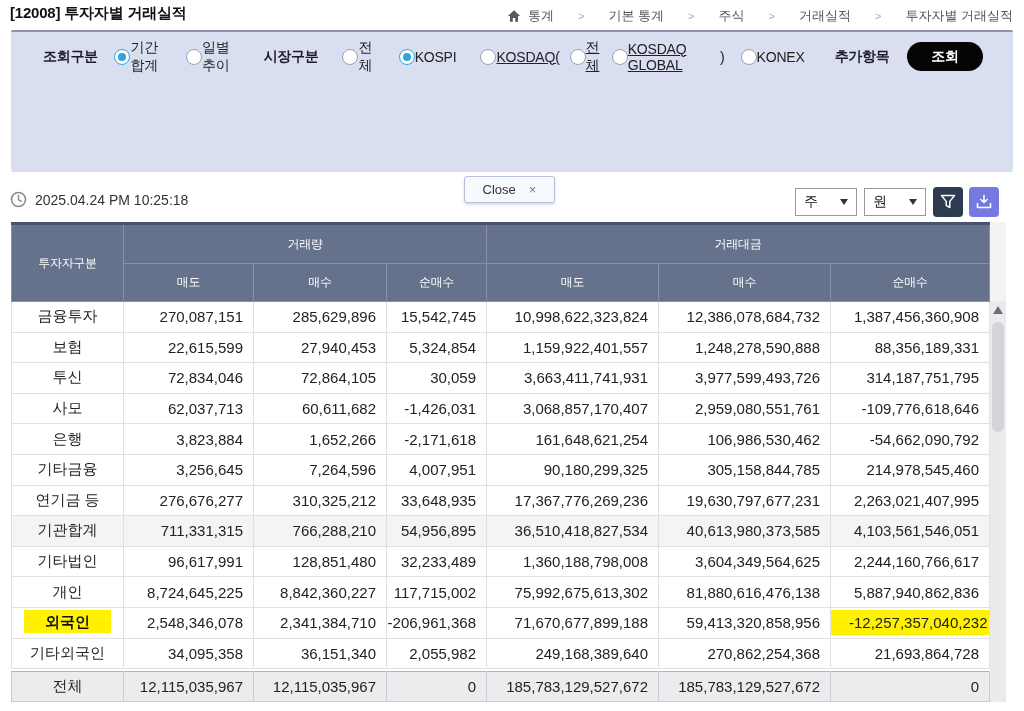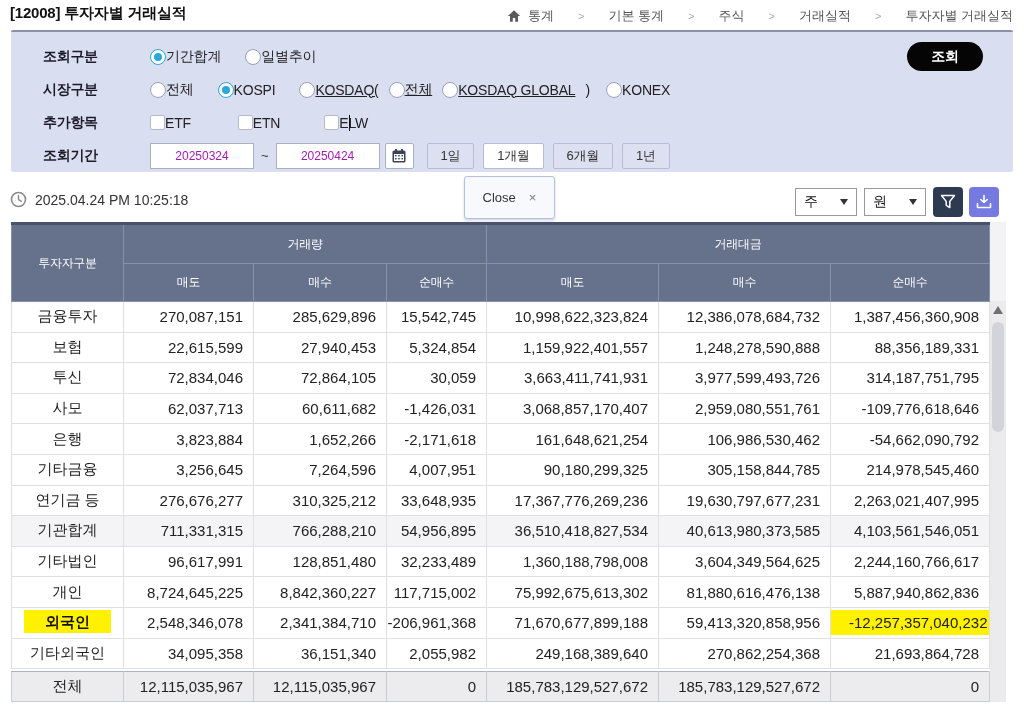--- a/index.html
+++ b/index.html
@@ -10,21 +10,21 @@
   }
   
   .page-title { position:absolute; left:10px; top:4px; font-size:15px; font-weight:bold; color:#111; letter-spacing:-0.2px; }
   .breadcrumb { position:absolute; right:11px; top:7px; display:flex; align-items:center; gap:7px; font-size:13px; color:#555; }
   .breadcrumb .sep { color:#aaa; font-size:11px; }
   .breadcrumb .home { display:flex; align-items:center; }
   
   .filter-panel {
     position:absolute; left:11px; top:30px; width:1002px; height:142px;
     background:#d9def0; border-top:2px solid #8a92a8; border-radius:2px;
-    padding:11px 0 0 32px; display:flex; flex-direction:column; gap:6px;
+    padding:11px 0 0 32px; display:flex; flex-direction:row; gap:6px;
   }
   .filter-row { display:flex; align-items:center; height:27px; }
   .filter-label { width:107px; font-size:14px; font-weight:bold; color:#1c1c28; letter-spacing:-0.3px; }
   .opt { display:flex; align-items:center; font-size:14px; color:#222; margin-right:24px; letter-spacing:-0.2px; }
   .opt.tight { margin-right:10px;text-decoration:underline; }
   .paren { font-size:14px; color:#222; margin-right:8px; }
   .radio { width:16px; height:16px; border-radius:50%; background:#fff; border:1px solid #9aa0b4; display:inline-block; position:relative; flex:0 0 auto; }
   .radio.sel { border:1px solid #2aa7dc; }
   .radio.sel::after { content:""; position:absolute; inset:3px; border-radius:50%; background:#2aa7dc; }
   .checkbox { width:15px; height:15px; background:#fff; border:1px solid #b5b9cc; border-radius:2px; display:inline-block; flex:0 0 auto; }
@@ -36,21 +36,21 @@
   .pbtn { height:26px; padding:0 13px; background:#dce0f0; border:1px solid #b7bcd4; border-radius:2px; display:flex; align-items:center; font-size:13px; color:#333; margin-left:9px; letter-spacing:-0.3px; }
   .pbtn.active { background:#fff; }
   .pbtn.first { margin-left:13px; }
   .search-btn {
     position:absolute; left:907px; top:42px; width:76px; height:29px; border-radius:15px;
     background:#050505; color:#fff; font-size:14px; font-weight:bold;
     display:flex; align-items:center; justify-content:center; letter-spacing:-0.3px; border:none; cursor:pointer;
   }
   
   .close-tab {
-    position:absolute; left:464px; top:176px; width:91px; height:43px;
+    position:absolute; left:464px; top:176px; width:91px; height:27px;
     background:#f8f9fd; border:1px solid #b6bfdc; border-radius:3px;
     box-shadow:0 2px 3px rgba(100,110,150,0.25);
     display:flex; align-items:center; justify-content:center; gap:13px; font-size:13px; color:#333; z-index:5;
   }
   .close-tab .x { color:#777; font-size:13px; }
   
   .timestamp-row { position:absolute; left:10px; top:191px; display:flex; align-items:center; gap:8px; font-size:14px; color:#333; }
   .unit-select {
     position:absolute; top:188px; width:62px; height:28px; background:#fff; border:1px solid #999;
     display:flex; align-items:center; justify-content:space-between; padding:0 8px; font-size:14px; color:#111; cursor:pointer;

